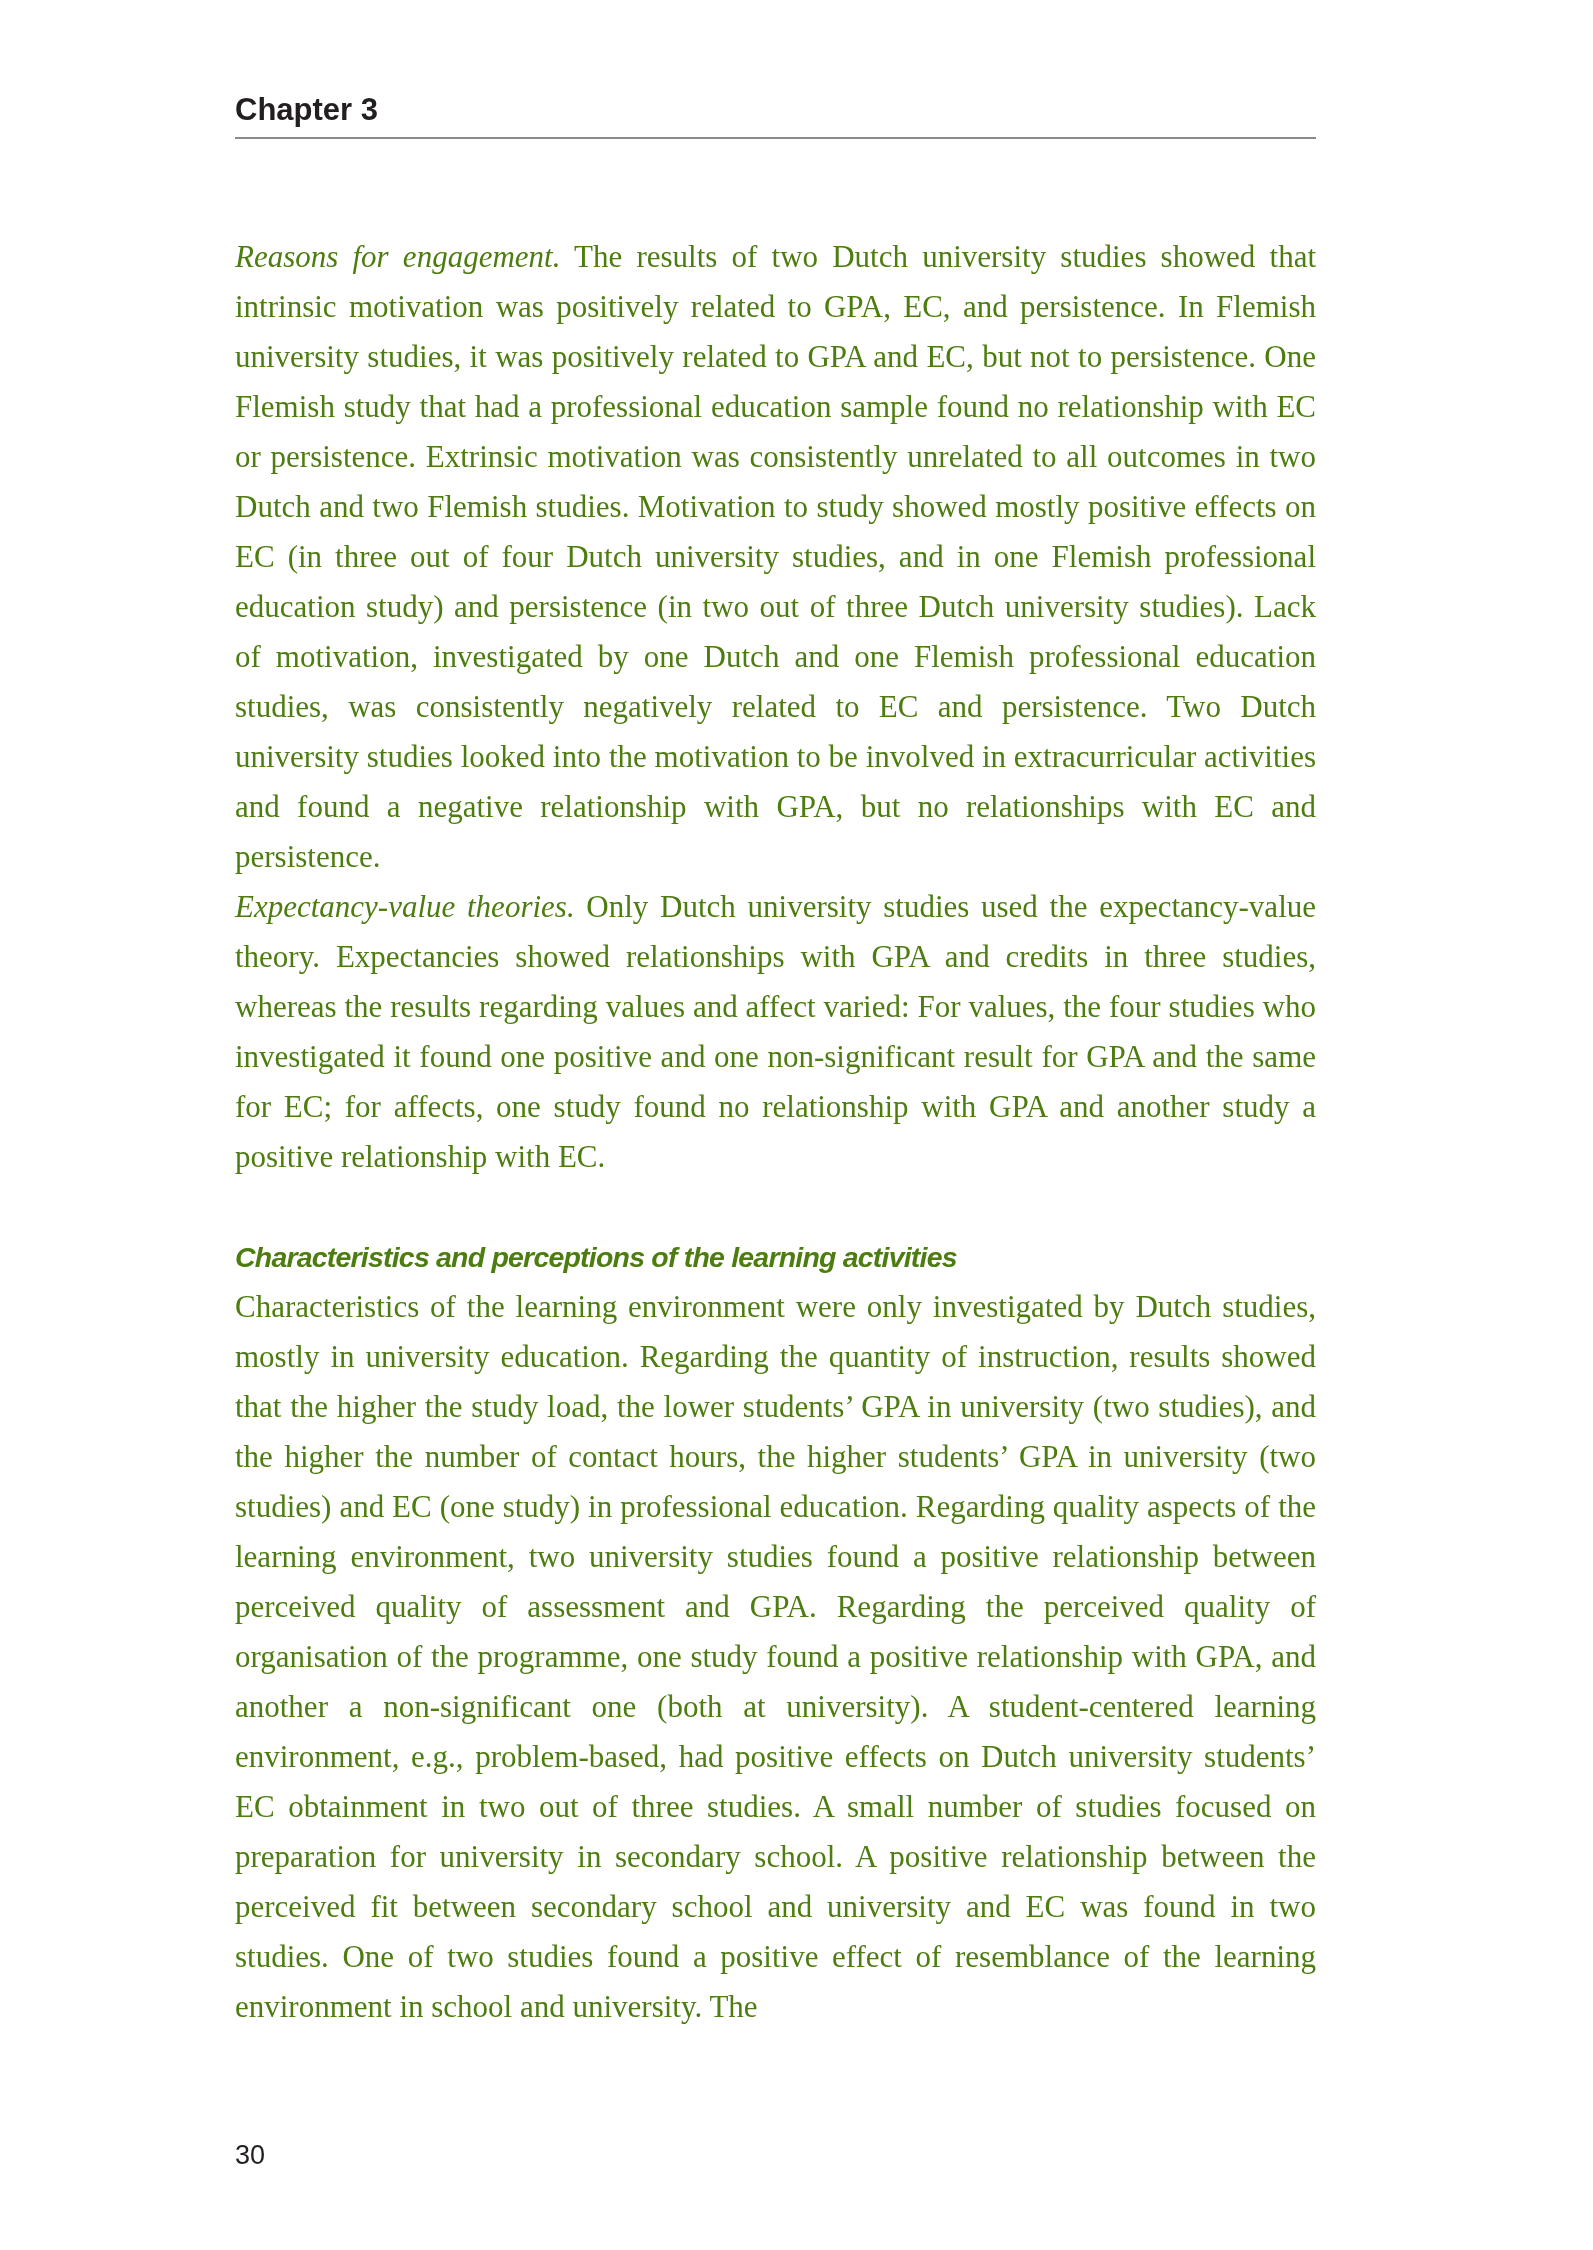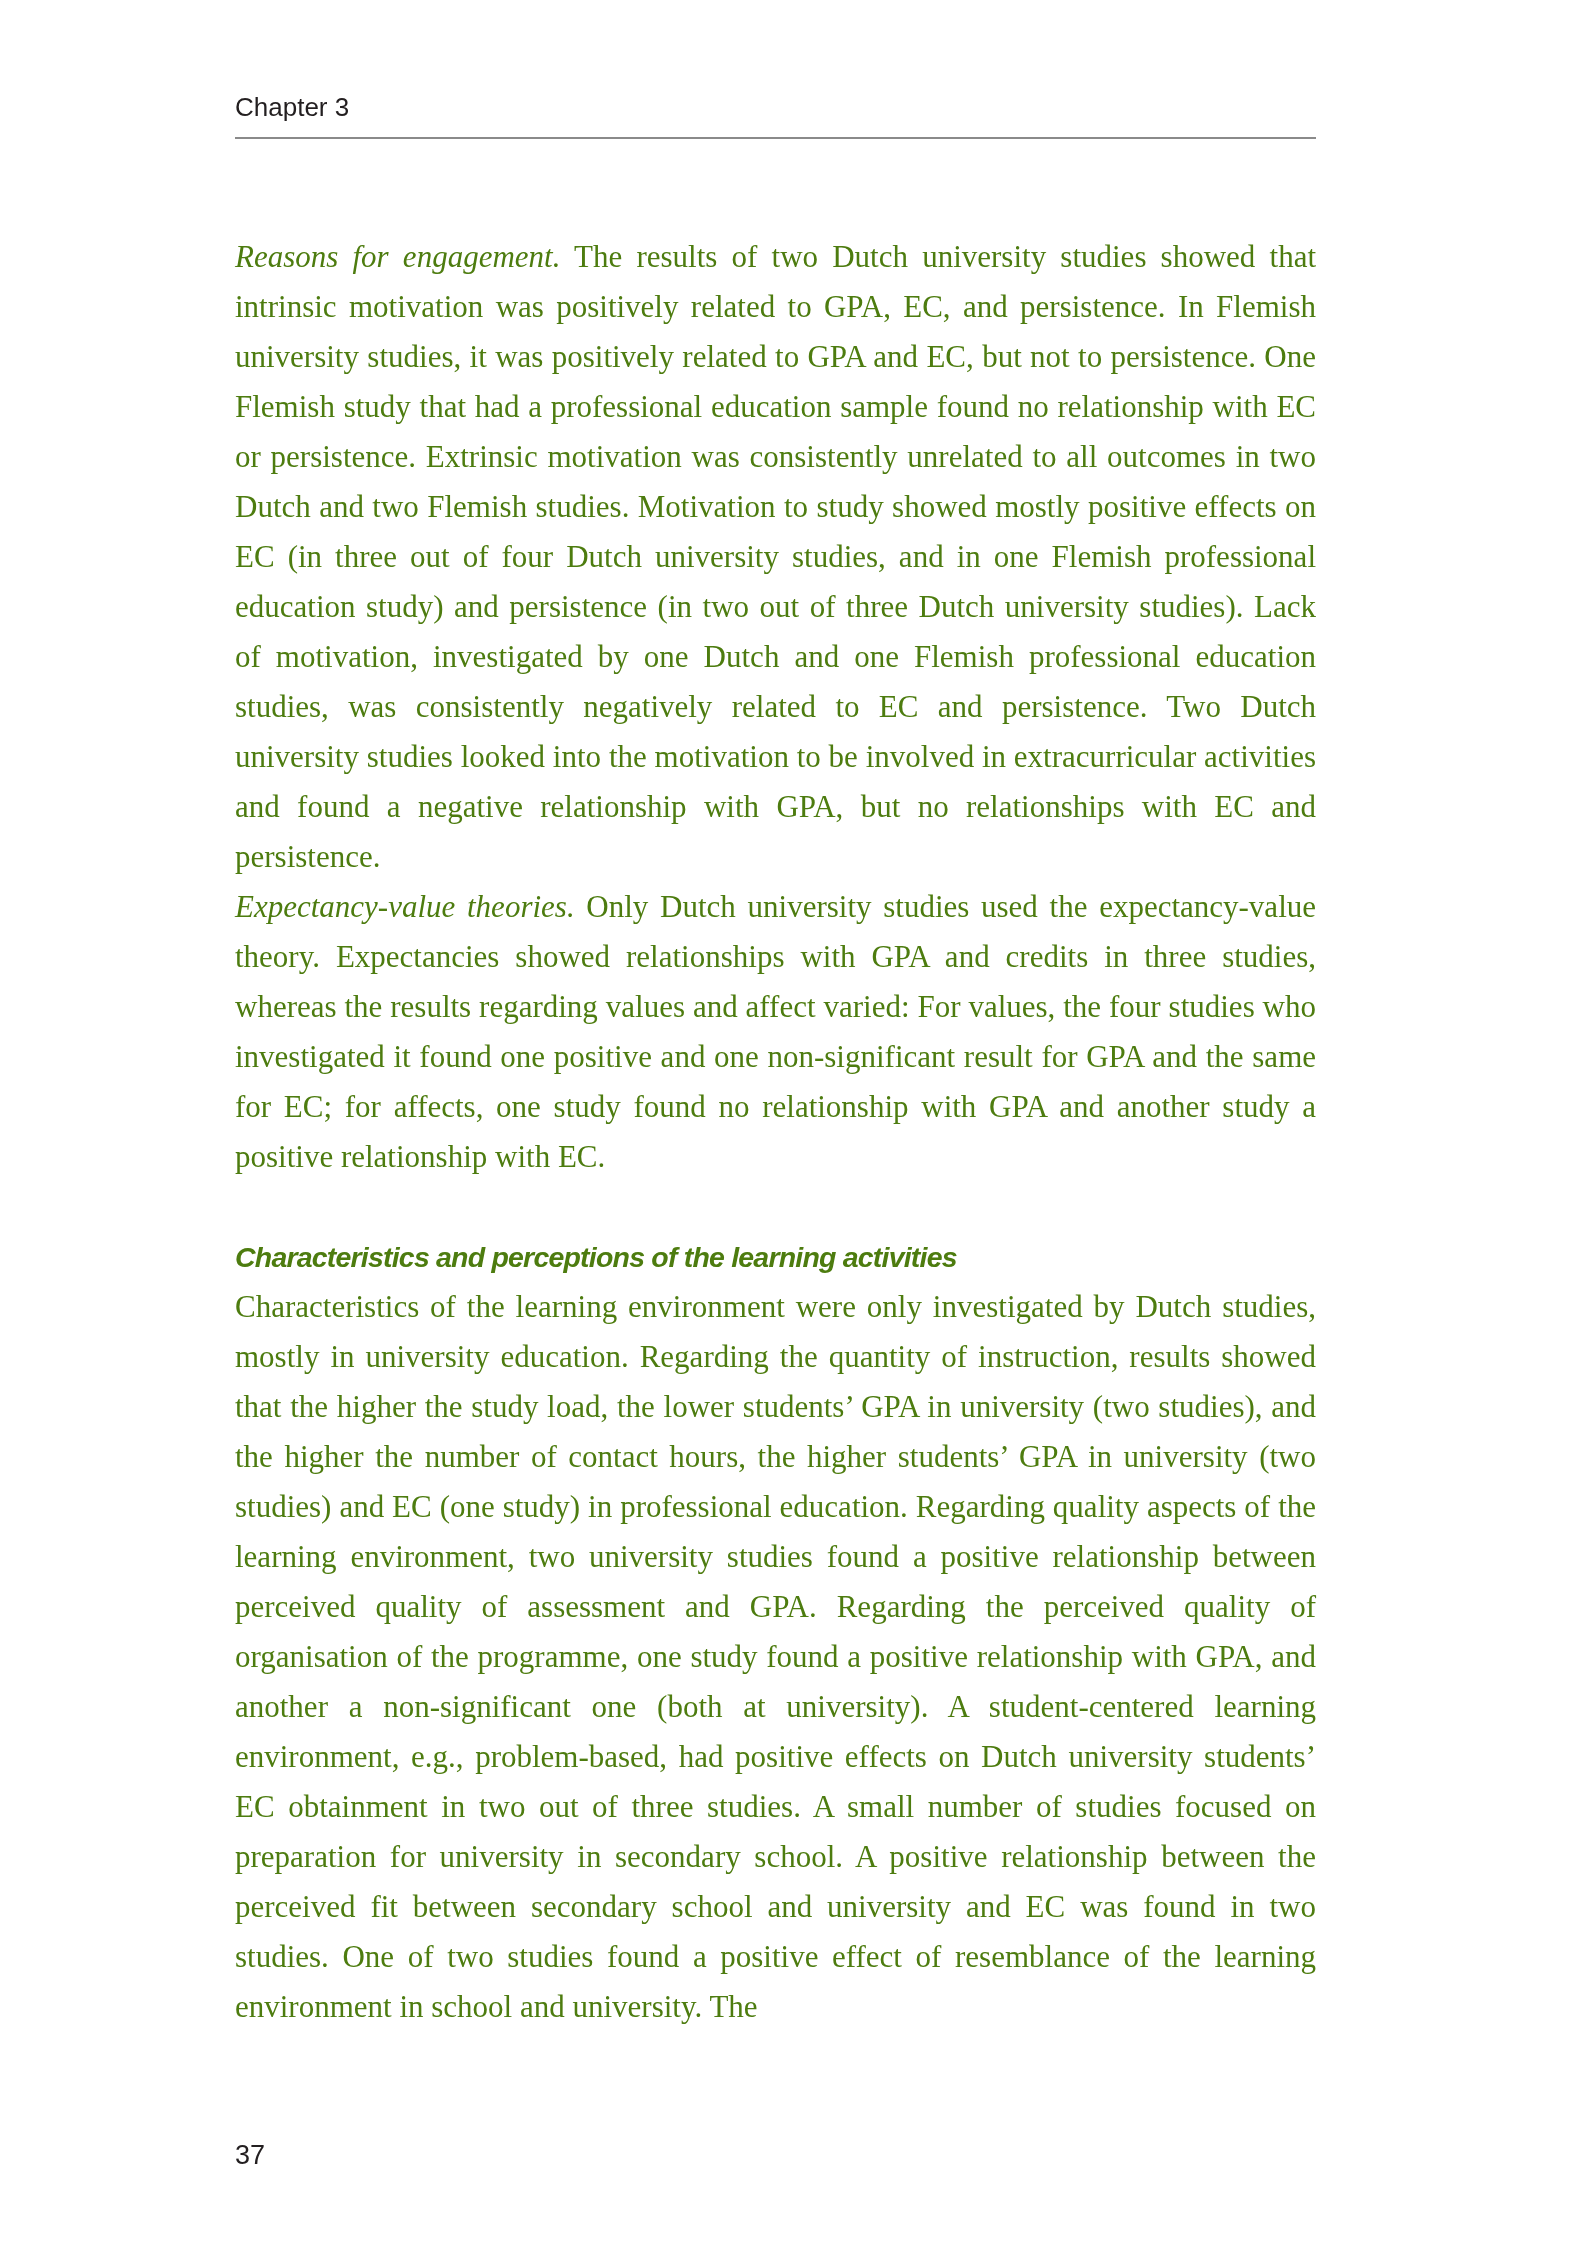--- a/index.html
+++ b/index.html
@@ -1,19 +1,19 @@
 <!DOCTYPE html>
 <html><head>
 <meta charset="utf-8">
 <style>
   html, body { margin: 0; padding: 0; background: #ffffff; }
   body { width: 1593px; height: 2250px; position: relative; overflow: hidden; }
   .running-head {
     position: absolute; left: 235px; top: 92px;
-    font-family: "Liberation Sans", sans-serif; font-size: 26px; color: #231f20;
+    font-family: "Liberation Sans", sans-serif; font-size: 31px; color: #231f20; font-weight: bold;
   }
   .rule {
     position: absolute; left: 235px; top: 137px; width: 1081px; height: 0;
     border-top: 2px solid #8a8a8a;
   }
   .body {
     position: absolute; left: 235px; top: 232px; width: 1081px;
     font-family: "Liberation Serif", serif; font-size: 31px; line-height: 50px;
     color: #4d7c0f; text-align: justify;
   }
@@ -34,13 +34,13 @@
 <div class="running-head">Chapter 3</div>
 <div class="rule"></div>
 
 <div class="body">
   <p><em>Reasons for engagement.</em><span> The results of two Dutch university studies showed that intrinsic motivation was positively related to GPA, EC, and persistence. In Flemish university studies, it was positively related to GPA and EC, but not to persistence. One Flemish study that had a professional education sample found no relationship with EC or persistence. Extrinsic motivation was consistently unrelated to all outcomes in two Dutch and two Flemish studies. Motivation to study showed mostly positive effects on EC (in three out of four Dutch university studies, and in one Flemish professional education study) and persistence (in two out of three Dutch university studies). Lack of motivation, investigated by one Dutch and one Flemish professional education studies, was consistently negatively related to EC and persistence. Two Dutch university studies looked into the motivation to be involved in extracurricular activities and found a negative relationship with GPA, but no relationships with EC and persistence.</span></p>
   <p><em>Expectancy-value theories.</em><span> Only Dutch university studies used the expectancy-value theory. Expectancies showed relationships with GPA and credits in three studies, whereas the results regarding values and affect varied: For values, the four studies who investigated it found one positive and one non-significant result for GPA and the same for EC; for affects, one study found no relationship with GPA and another study a positive relationship with EC.</span></p>
   <p class="heading">Characteristics and perceptions of the learning activities</p>
   <p>Characteristics of the learning environment were only investigated by Dutch studies, mostly in university education. Regarding the quantity of instruction, results showed that the higher the study load, the lower students’ GPA in university (two studies), and the higher the number of contact hours, the higher students’ GPA in university (two studies) and EC (one study) in professional education. Regarding quality aspects of the learning environment, two university studies found a positive relationship between perceived quality of assessment and GPA. Regarding the perceived quality of organisation of the programme, one study found a positive relationship with GPA, and another a non-significant one (both at university). A student-centered learning environment, e.g., problem-based, had positive effects on Dutch university students’ EC obtainment in two out of three studies. A small number of studies focused on preparation for university in secondary school. A positive relationship between the perceived fit between secondary school and university and EC was found in two studies. One of two studies found a positive effect of resemblance of the learning environment in school and university. The</p>
 </div>
 
-<div class="page-number">37</div>
+<div class="page-number">30</div>
 
 </body></html>

